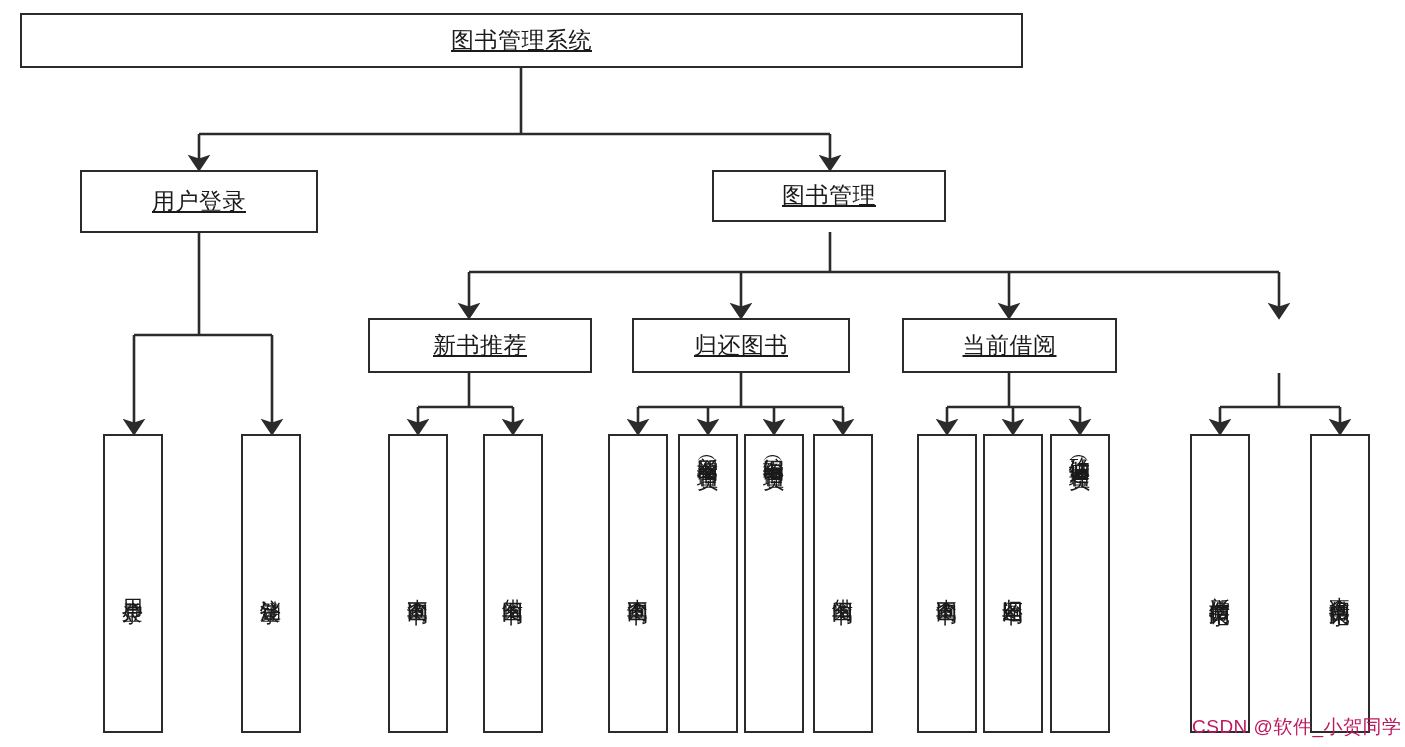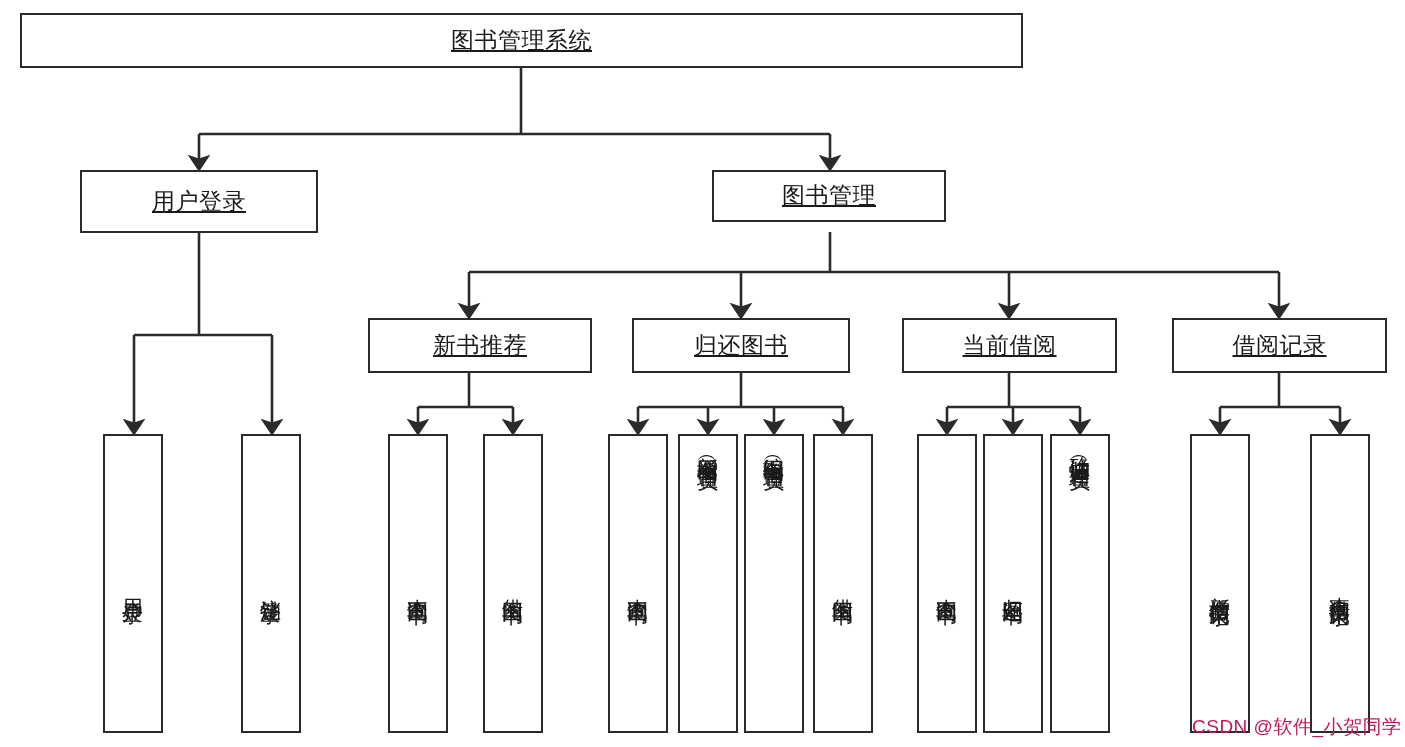--- a/index.html
+++ b/index.html
@@ -145,23 +145,20 @@
 
   <div class="node horizontal" id="node-new-book-recommend" style="left: 368px; top: 318px; width: 224px; height: 55px;">
     <span>新书推荐</span>
   </div>
   <div class="node horizontal" id="node-book-borrow" style="left: 632px; top: 318px; width: 218px; height: 55px;">
     <span>归还图书</span>
   </div>
   <div class="node horizontal" id="node-current-borrow" style="left: 902px; top: 318px; width: 215px; height: 55px; justify-content: center;">
     <span>当前借阅</span>
   </div>
-  <div class="node horizontal" id="node-borrow-record" style="left: 1172px; top: 318px; width: 215px; height: 55px;">
-    <span>借阅记录</span>
-  </div>
 
   <div class="node leaf" id="node-leaf-0" style="left: 103px; top: 434px; width: 60px; height: 299px;">
     <div class="leaf-inner">
         <span class="vtext">用户登录</span>
       </div>
   </div>
   <div class="node leaf" id="node-leaf-1" style="left: 241px; top: 434px; width: 60px; height: 299px;">
     <div class="leaf-inner">
         <span class="vtext">注销登录</span>
       </div>

